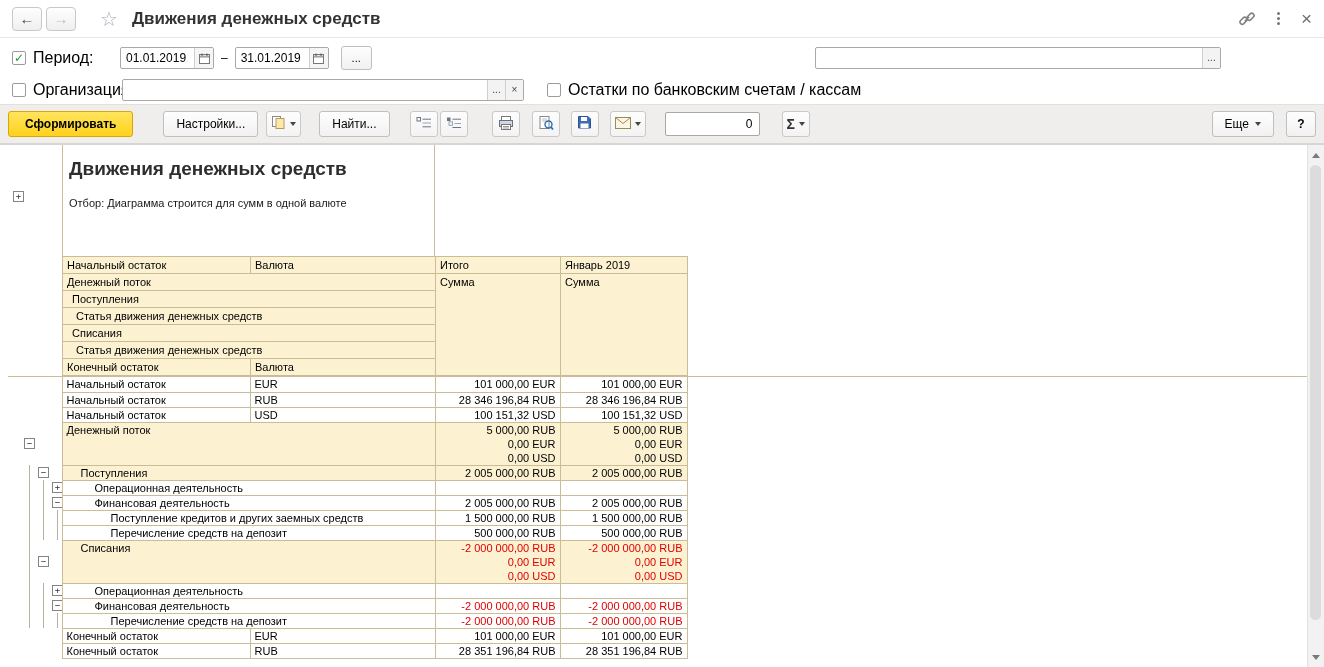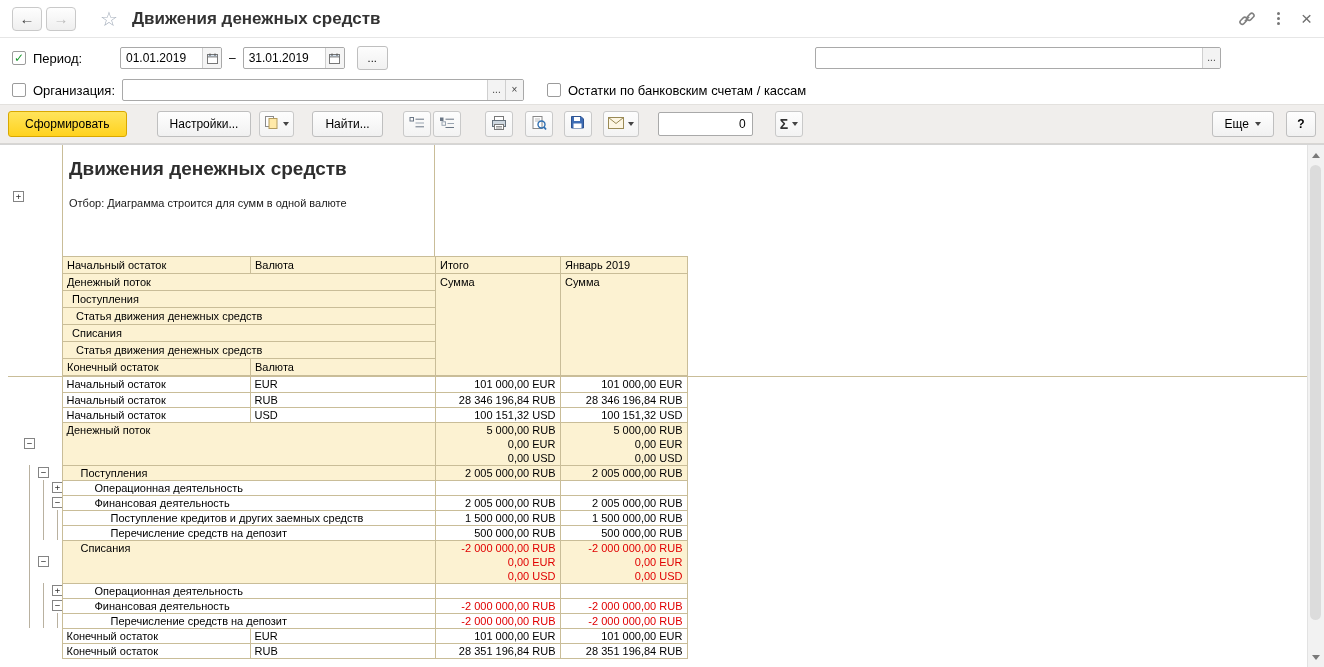--- a/index.html
+++ b/index.html
@@ -22,35 +22,35 @@
   .linkicon{display:inline-flex;cursor:pointer;}
   .vdots{display:inline-block;cursor:pointer;padding:0 3px;}
   .vdots i{display:block;width:3px;height:3px;border-radius:50%;background:#767676;margin:2px auto;}
   .closex{font-size:19px;color:#707070;cursor:pointer;line-height:1;}
 
   
   .filters{position:relative;height:66px;background:#fff;}
   .fgroup{position:absolute;display:flex;align-items:center;height:24px;}
   .cb{width:14px;height:14px;border:1px solid #9b9b9b;border-radius:2px;background:#fff;display:inline-flex;align-items:center;justify-content:center;cursor:pointer;flex:0 0 auto;}
   .cb .tick{font-style:normal;font-size:12px;font-weight:700;color:#1d9b31;line-height:1;}
-  .flabel{margin-left:7px;font-size:13px;white-space:nowrap;}
+  .flabel{margin-left:7px;font-size:16px;white-space:nowrap;}
   .flabel.w-period{width:87px;}
   .flabel.w-org{width:89px;}
   .field{height:22px;border:1px solid #a9a9a9;border-radius:2px;background:#fff;display:flex;align-items:center;overflow:hidden;}
   .fval{flex:1;padding:0 5px;font-size:12px;white-space:nowrap;}
   .calbtn{width:19px;height:20px;border:none;border-left:1px solid #cfcfcf;background:#f5f5f5;display:flex;align-items:center;justify-content:center;cursor:pointer;flex:0 0 auto;}
   .inbtn{height:20px;min-width:18px;border:none;border-left:1px solid #cfcfcf;background:#f3f3f3;font-size:10px;color:#444;line-height:1;cursor:pointer;flex:0 0 auto;padding:0 2px;}
   .dash{margin:0 7px;}
   .dotsbtn{width:31px;height:24px;border:1px solid var(--btnborder);border-radius:3px;background:linear-gradient(#fdfdfd,#f1f1f1);margin-left:12px;font-size:11px;line-height:1;cursor:pointer;}
-  .datefield{width:102px;}
+  .datefield{width:94px;}
 
   
   .toolbar{height:40px;background:#f0eeec;border-top:1px solid #e3e1de;border-bottom:1px solid #d8d6d3;display:flex;align-items:center;padding:0 8px;}
   .btn{height:26px;padding:0 12px;border:1px solid var(--btnborder);border-radius:3px;background:linear-gradient(#fefefe,#f1f1f1);font-size:12px;color:#000;display:inline-flex;align-items:center;gap:6px;cursor:pointer;white-space:nowrap;}
-  .btn.primary{background:linear-gradient(#ffe45c,#ffd21e);border-color:#d9a800;font-weight:400;padding:0 16px;}
+  .btn.primary{background:linear-gradient(#ffe45c,#ffd21e);border-color:#d9a800;font-weight:700;padding:0 16px;}
   .iconbtn{height:26px;min-width:28px;border:1px solid #c9c9c9;border-radius:3px;background:linear-gradient(#fdfdfd,#f3f3f3);display:inline-flex;align-items:center;justify-content:center;gap:4px;padding:0 4px;cursor:pointer;}
   .caret{width:0;height:0;border-left:3.5px solid transparent;border-right:3.5px solid transparent;border-top:4px solid #444;display:inline-block;}
   .counter{width:95px;height:24px;border:1px solid #a9a9a9;border-radius:2px;text-align:right;padding:0 6px;font-size:12px;font-family:inherit;background:#fff;}
   .sigma-glyph{font-size:14px;font-weight:700;color:#333;}
   .tright{margin-left:auto;display:flex;gap:12px;}
   .btn.help{width:30px;padding:0;justify-content:center;font-weight:700;}
 
   
   .report{position:relative;height:523px;padding-left:8px;border-top:1px solid #d5d5d5;background:#fff;overflow:hidden;}
   .exp{position:absolute;width:11px;height:11px;border:1px solid #848484;background:#fff;font-size:9px;line-height:9px;text-align:center;color:#333;cursor:pointer;z-index:3;font-family:"DejaVu Sans Mono",monospace;}

